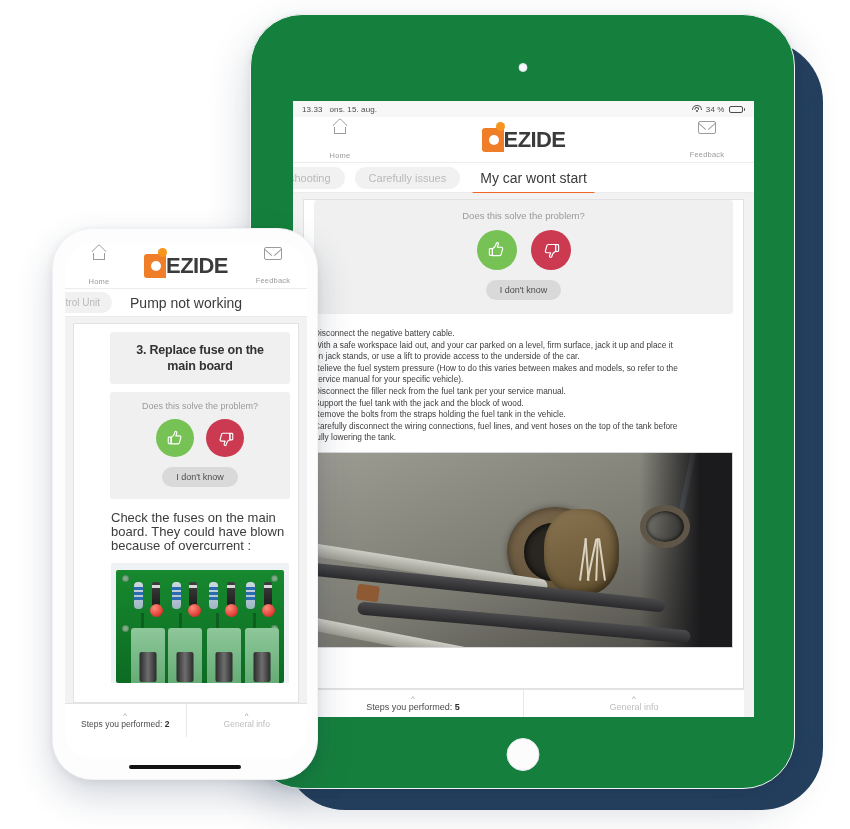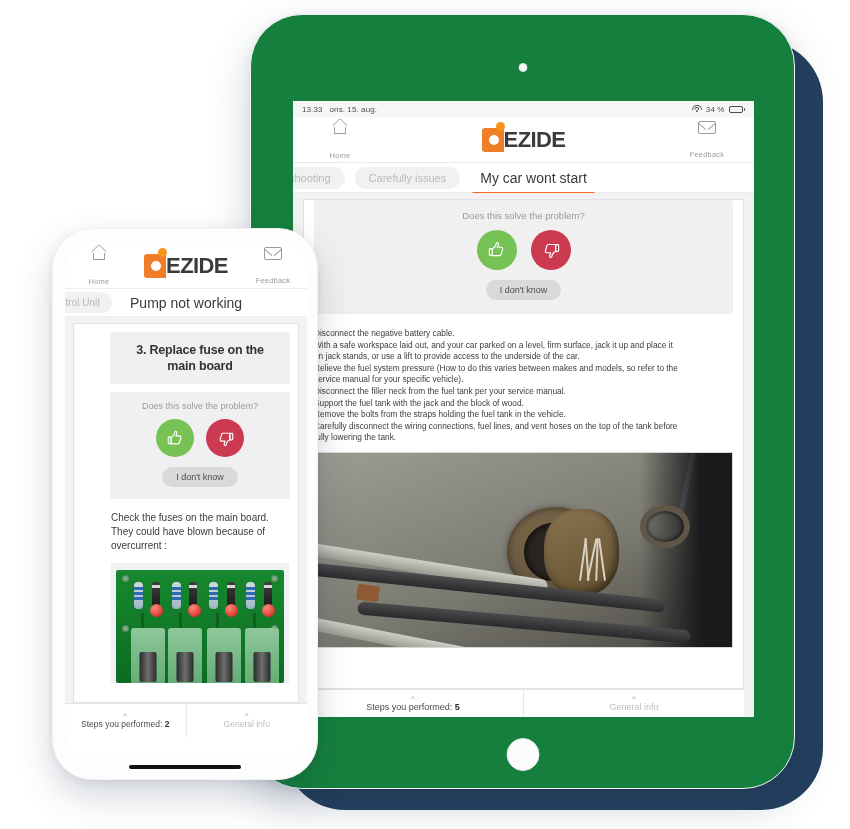--- a/index.html
+++ b/index.html
@@ -171,21 +171,21 @@
   .p-tabs { height:28px; display:flex; align-items:center; gap:8px; border-bottom:1px solid #ececec; position:relative; }
   .p-content { background:#f2f2f2; height: calc(100% - 22px - 46px - 28px); position:relative; overflow:hidden; }
   .p-panel { position:absolute; left:8px; right:8px; top:6px; bottom:34px;
       background:#fff; border:1px solid #e2e2e2; overflow:hidden;padding-left:28px; }
   .p-card-title { margin:8px; background:#f0f0f0; border-radius:3px; text-align:center;
       font-size:12.5px; font-weight:700; color:#333; padding:10px 14px; line-height:16px; letter-spacing:-.2px; }
   .p-card-solve { margin:0 8px 8px 8px; background:#f0f0f0; border-radius:3px; padding:9px 8px 12px 8px; text-align:center; }
   .p-solve-q { font-size:9px; color:#9a9a9a; margin-bottom:8px; }
   .p-thumbs { display:flex; justify-content:center; gap:12px; }
   .p-thumb { width:38px;height:38px;border-radius:50%; display:flex;align-items:center;justify-content:center; }
-  .p-body { padding:4px 9px 0 9px; font-size:10px; line-height:14px; color:#3c3c3c; }
+  .p-body { padding:4px 9px 0 9px; font-size:13px; line-height:14px; color:#3c3c3c; }
   .p-photo { margin:10px 9px 0 9px; height:120px; overflow:hidden; position:relative; border-radius:1px; }
   .p-bottombar { position:absolute; left:0; right:0; bottom:0; height:34px; display:flex;
       background:#fff; border-top:1px solid #e3e3e3; }
   .p-home-ind { position:absolute; left:50%; transform:translateX(-50%); bottom:10px;
       width:112px; height:4px; background:#111; border-radius:3px; z-index:4; }
 
   
   .pcb { position:absolute; inset:0; background:#eef2f4; }
   .pcb .board { position:absolute; left:3%; top:6%; width:94%; height:94%;
       background:linear-gradient(180deg,#17892f,#0c6b22); border-radius:2px; }

